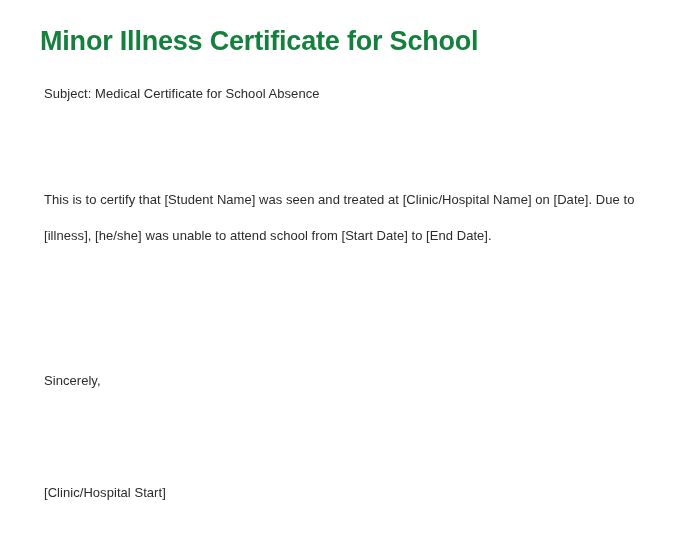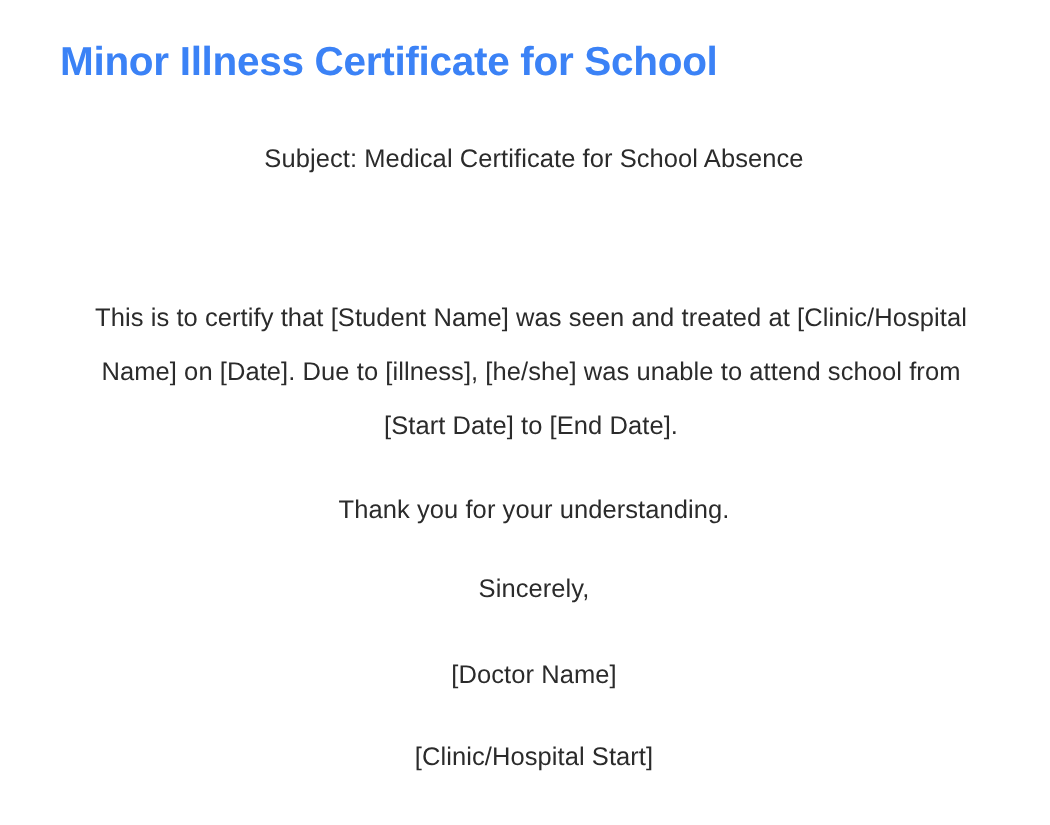--- a/index.html
+++ b/index.html
@@ -35,50 +35,47 @@
     line-height: 32px;
     font-weight: bold;
     letter-spacing: -0.2px;
     color: #151515;
     white-space: nowrap;
   }
   .body-block {
     position: absolute;
     left: 40px;
     width: 600px;
-    font-size: 17px;
+    font-size: 13px;
     line-height: 36px;
     font-weight: normal;
     color: #2b2b2b;
-    margin: 16px;
+    margin: 4px;
     padding: 0;
     letter-spacing: 0.05px;
-    text-align: center;
   }
   .p-subject   { top:  72px; }
   .p-salutation{ top: 125px; }
   .p-body      { top: 178px; width: 596px; }
   .p-thanks    { top: 306px; }
   .p-closing   { top: 359px; }
   .p-doctor    { top: 416px; }
   .p-clinic    { top: 471px; }
 </style>
 </head>
 <body style="background: rgb(255, 255, 255);">
 
 <div class="page" style="background: rgb(255, 255, 255);">
 
-  <h1 class="doc-title" style="color: #3b82f6;">Minor Illness Certificate for School</h1>
+  <h1 class="doc-title" style="color: #15803d;">Minor Illness Certificate for School</h1>
 
   <p class="body-block p-subject" style="color: rgb(43, 43, 43);">Subject: Medical Certificate for School Absence</p>
 
 
   <p class="body-block p-body" style="color: rgb(43, 43, 43);">This is to certify that [Student Name] was seen and treated at [Clinic/Hospital Name] on [Date]. Due to [illness], [he/she] was unable to attend school from [Start Date] to [End Date].</p>
 
-  <p class="body-block p-thanks" style="color: rgb(43, 43, 43);">Thank you for your understanding.</p>
 
   <p class="body-block p-closing" style="color: rgb(43, 43, 43);">Sincerely,</p>
 
-  <p class="body-block p-doctor" style="color: rgb(43, 43, 43);">[Doctor Name]</p>
 
   <p class="body-block p-clinic" style="color: rgb(43, 43, 43);">[Clinic/Hospital Start]</p>
 
 </div>
 
 </body></html>

